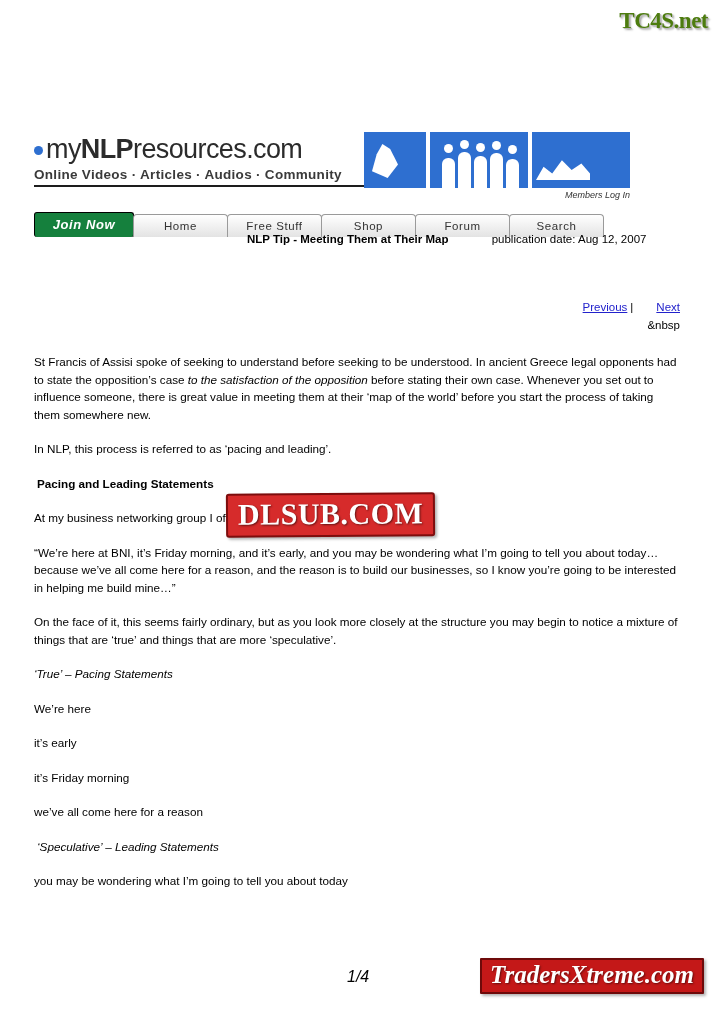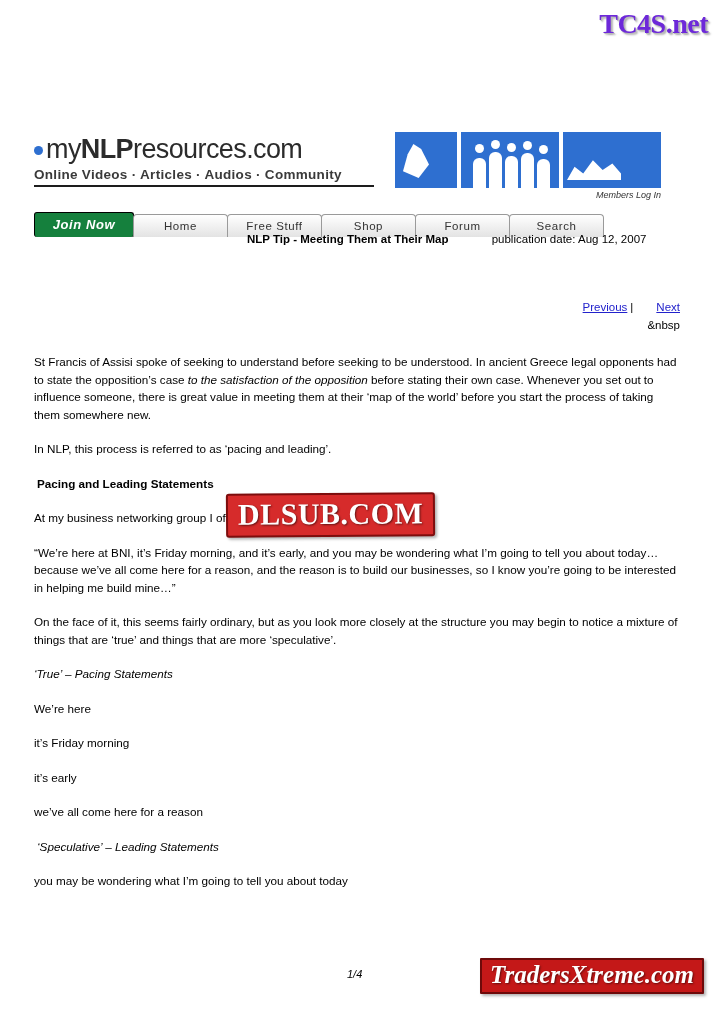--- a/index.html
+++ b/index.html
@@ -15,24 +15,24 @@
     color: #000000;
     overflow: hidden;
   }
 
   
   .wm-top {
     position: absolute;
     top: 8px;
     right: 16px;
     font-family: "Liberation Serif", serif;
-    font-size: 28px;
+    font-size: 23px;
     font-weight: bold;
     letter-spacing: -0.5px;
-    color: #6d28d9;
+    color: #4d7c0f;
     text-shadow: 1px 1px 0 #b9b9b9, 2px 2px 2px rgba(0,0,0,0.35);
     margin-left: 40px;
   }
 
   
   .banner {
     position: absolute;
     left: 34px;
     top: 132px;
     width: 604px;
@@ -73,21 +73,21 @@
   }
   .logo-rule {
     margin-top: 3px;
     width: 340px;
     height: 2px;
     background: #1d1d1d;
   }
 
   .banner-imgs {
     position: absolute;
-    left: 361px;
+    left: 330px;
     top: 0;
     display: flex;
     gap: 4px;
     font-style: italic;
   }
   .banner-img {
     width: 62px;
     height: 56px;
     background: #2e6fd0;
     position: relative;
@@ -258,21 +258,21 @@
     text-shadow: 1px 1px 2px rgba(0,0,0,0.55);
     box-shadow: 2px 2px 3px rgba(0,0,0,0.3);
     transform: rotate(-0.4deg);
   }
 
   
   .page-num {
     position: absolute;
     left: 347px;
     top: 968px;
-    font-size: 11px;
+    font-size: 16px;
     font-style: italic;
   }
   .wm-bottom {
     position: absolute;
     right: 20px;
     top: 958px;
     font-family: "Liberation Serif", serif;
     font-size: 25px;
     font-weight: bold;
     font-style: italic;
@@ -348,22 +348,22 @@
 
   <p>At my business networking group I often say something like this:</p>
 
   <p>“We’re here at BNI, it’s Friday morning, and it’s early, and you may be wondering what I’m going to tell you about today…because we’ve all come here for a reason, and the reason is to build our businesses, so I know you’re going to be interested in helping me build mine…”</p>
 
   <p>On the face of it, this seems fairly ordinary, but as you look more closely at the structure you may begin to notice a mixture of things that are ‘true’ and things that are more ‘speculative’.</p>
 
   <p class="lead-label">‘True’ – Pacing Statements</p>
 
   <p class="list-line">We’re here</p>
+  <p class="list-line">it’s early</p>
   <p class="list-line">it’s Friday morning</p>
-  <p class="list-line">it’s early</p>
   <p class="list-line">we’ve all come here for a reason</p>
 
   <p class="lead-label indent">‘Speculative’ – Leading Statements</p>
 
   <p class="list-line">you may be wondering what I’m going to tell you about today</p>
 </div>
 
 <div class="wm-mid">DLSUB.COM</div>
 
 <div class="page-num">1/4</div>

